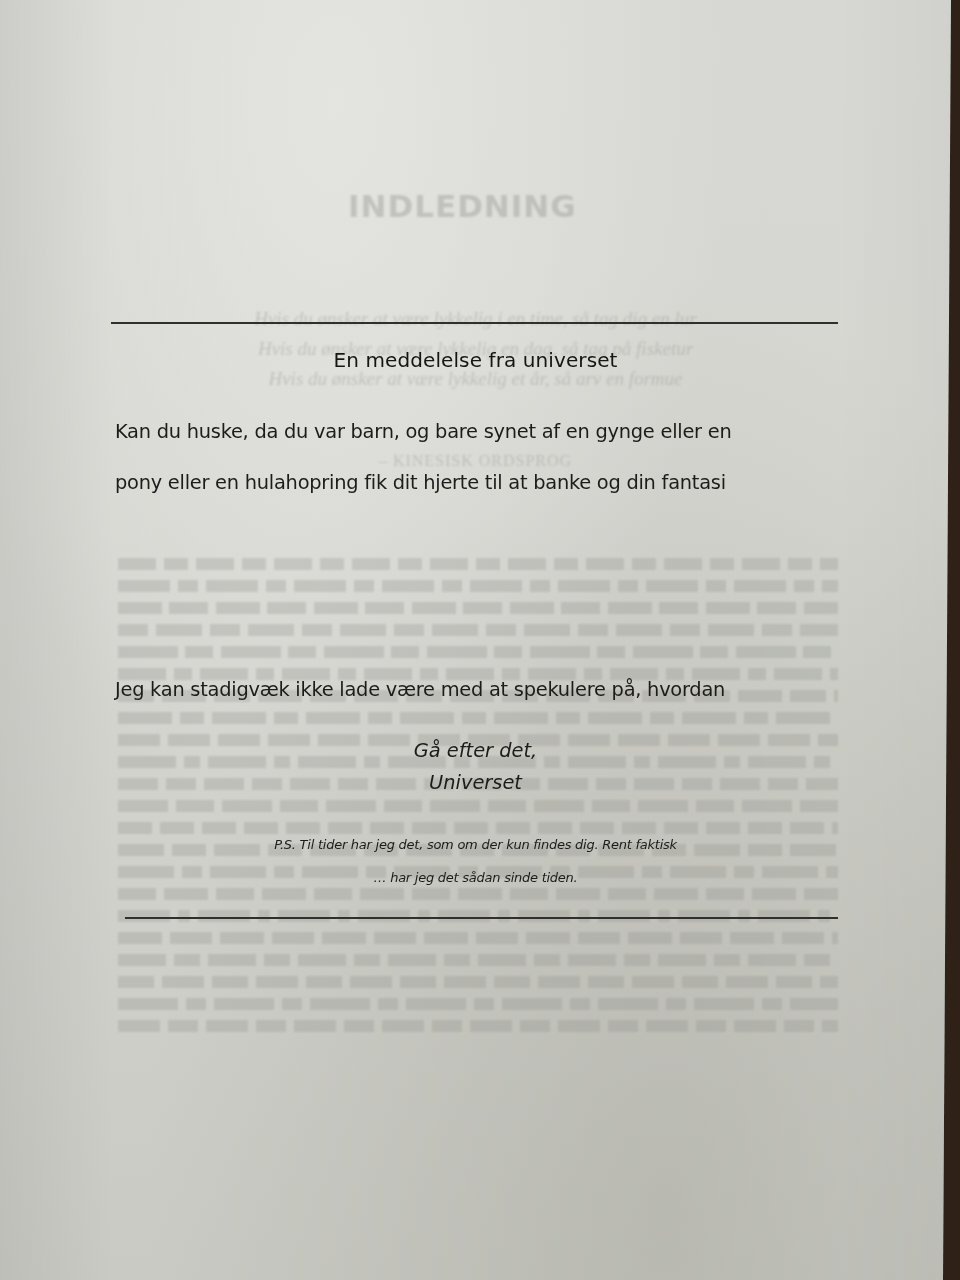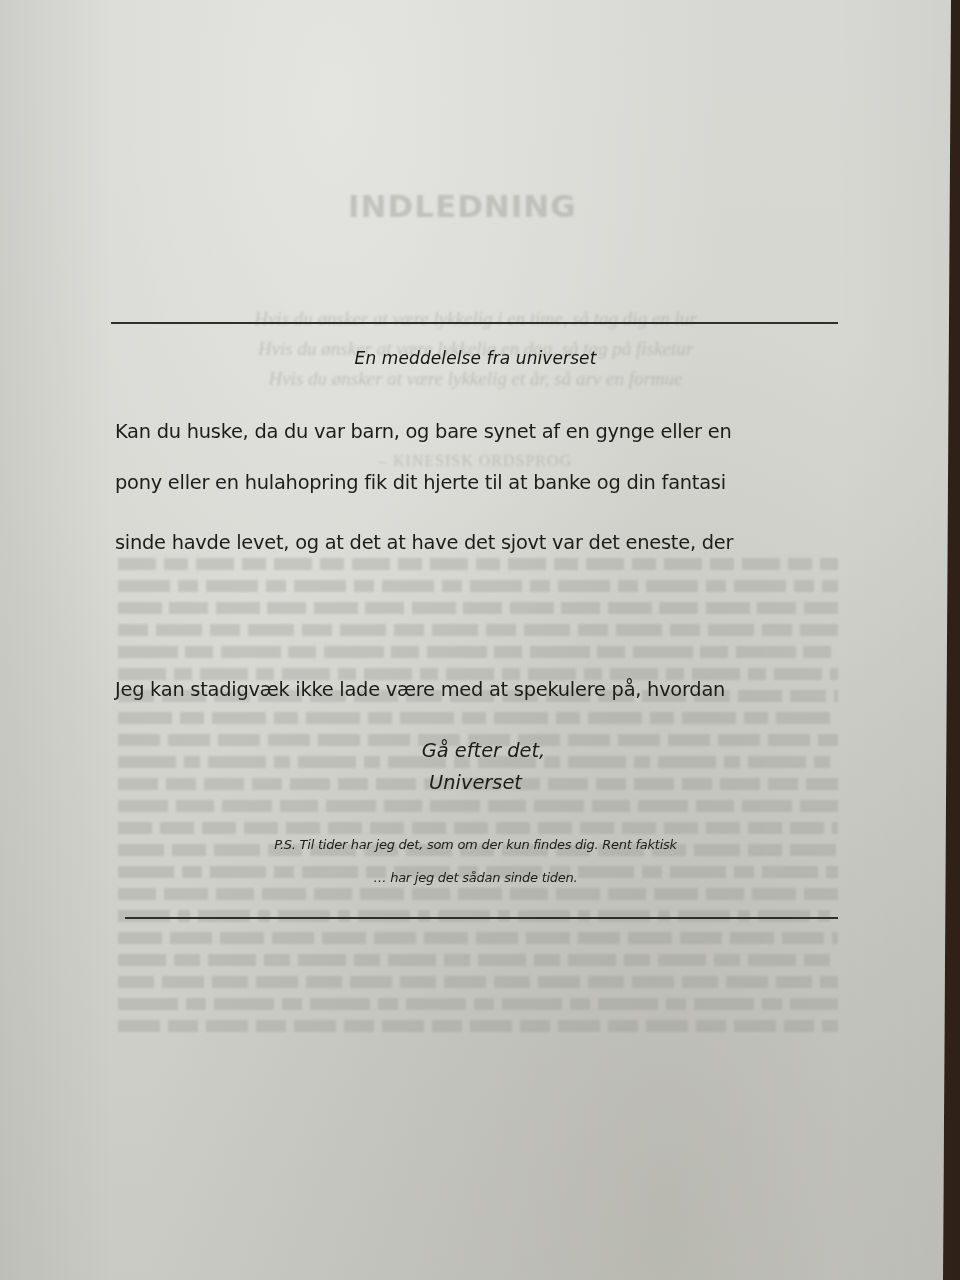--- a/index.html
+++ b/index.html
@@ -96,25 +96,24 @@
     width: 951px;
     color: #1a1a18;
     font-family: "DejaVu Sans", sans-serif;
   }
   .box-title {
     position: absolute;
     left: 0;
     width: 951px;
     top: 348px;
     text-align: center;
-    font-size: 17px;
+    font-size: 20px;
     font-weight: 500;
     letter-spacing: 0.1px;
     color: #151513;
-    font-style: italic;
   }
   .para {
     position: absolute;
     left: 115px;
     width: 730px;
     font-size: 19.4px;
     line-height: 31px;
     letter-spacing: -0.25px;
     color: #1c1c1a;
   }
@@ -126,21 +125,21 @@
   .sign {
     position: absolute;
     left: 0;
     width: 951px;
     text-align: center;
     font-style: italic;
     font-size: 19.4px;
     line-height: 32px;
     color: #1c1c1a;
   }
-  .sign-1 { top: 735px; padding-left: 8px; }
+  .sign-1 { top: 735px; }
   .sign-2 { top: 767px; }
 
   .ps {
     position: absolute;
     left: 0;
     width: 951px;
     text-align: center;
     font-style: italic;
     font-size: 13px;
     line-height: 32px;
@@ -192,21 +191,20 @@
 
     <div class="content">
       <div class="box-title">En meddelelse fra universet</div>
 
       <div class="para p1">
         <span class="ln">Kan du huske, da du var barn, og bare synet af en gynge eller en</span>
         <span class="ln">pony eller en hulahopring fik dit hjerte til at banke og din fantasi</span>
       </div>
 
       <div class="para p2">
-        <span class="ln">sinde havde levet, og at det at have det sjovt var det eneste, der</span>
       </div>
 
       <div class="para p3">
         <span class="ln">Jeg kan stadigvæk ikke lade være med at spekulere på, hvordan</span>
       </div>
 
       <div class="sign sign-1">Gå efter det,</div>
       <div class="sign sign-2">Universet</div>
 
       <div class="ps ps-1">P.S. Til tider har jeg det, som om der kun findes dig. Rent faktisk</div>

